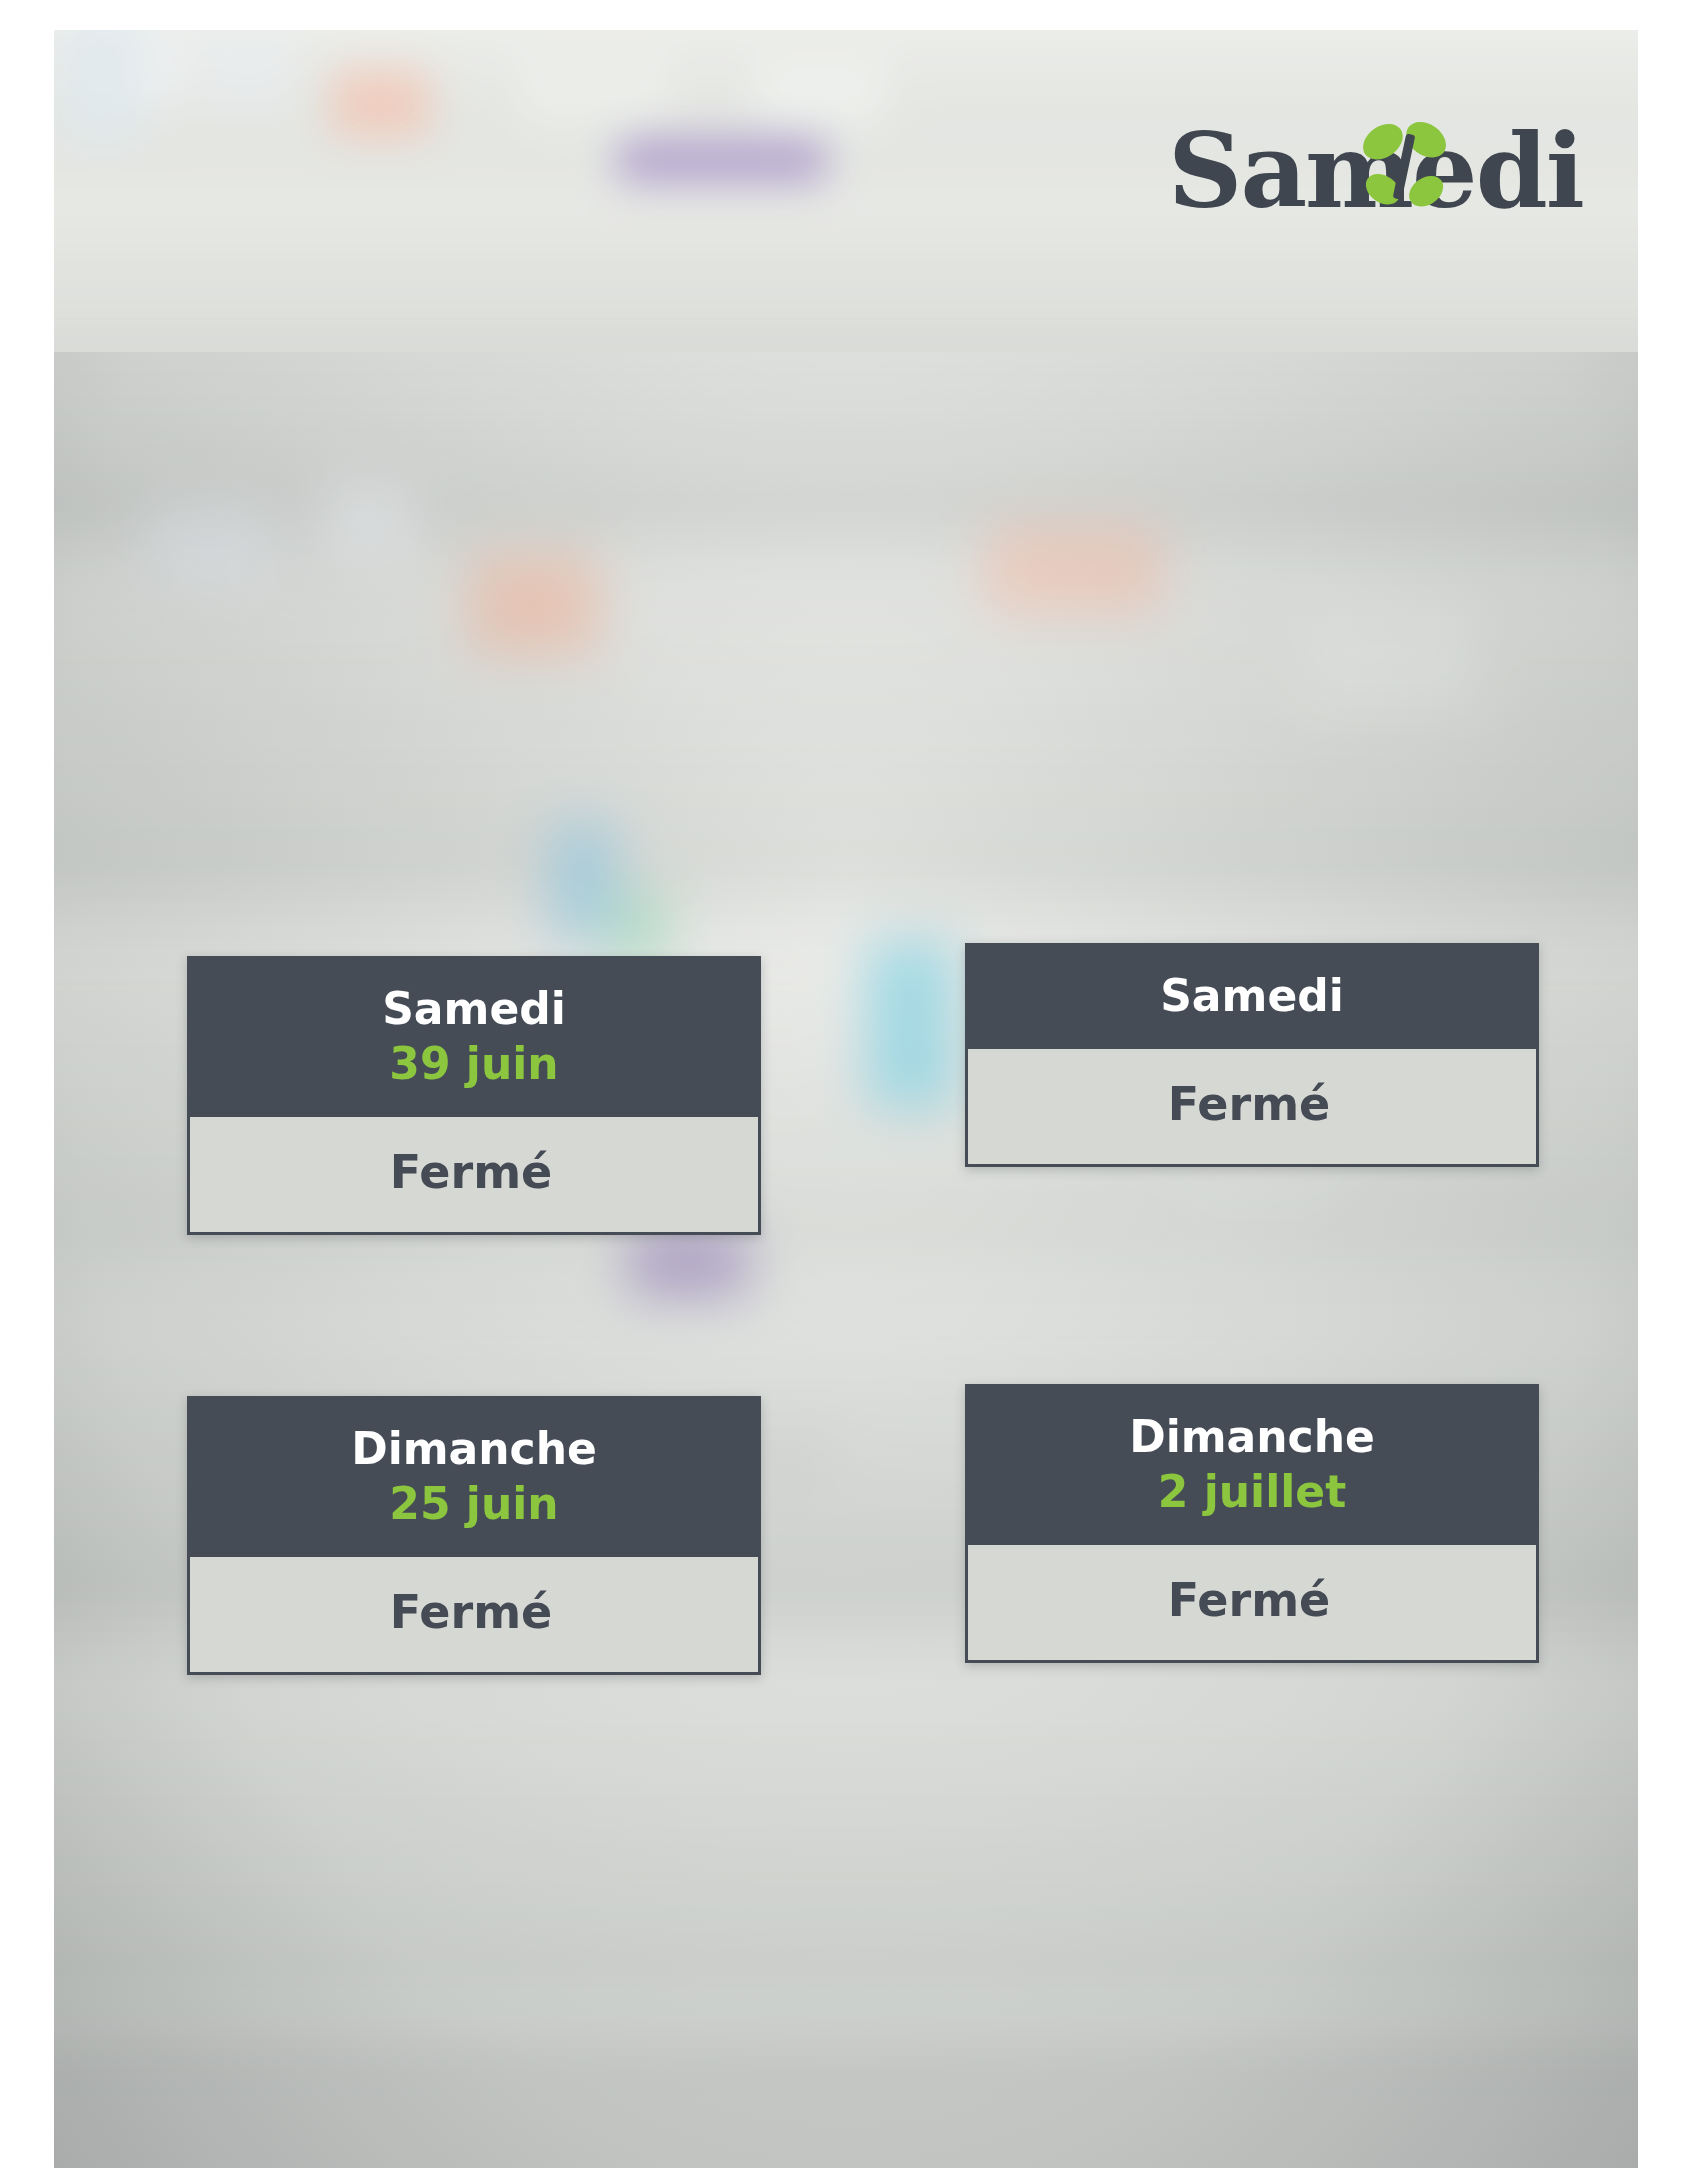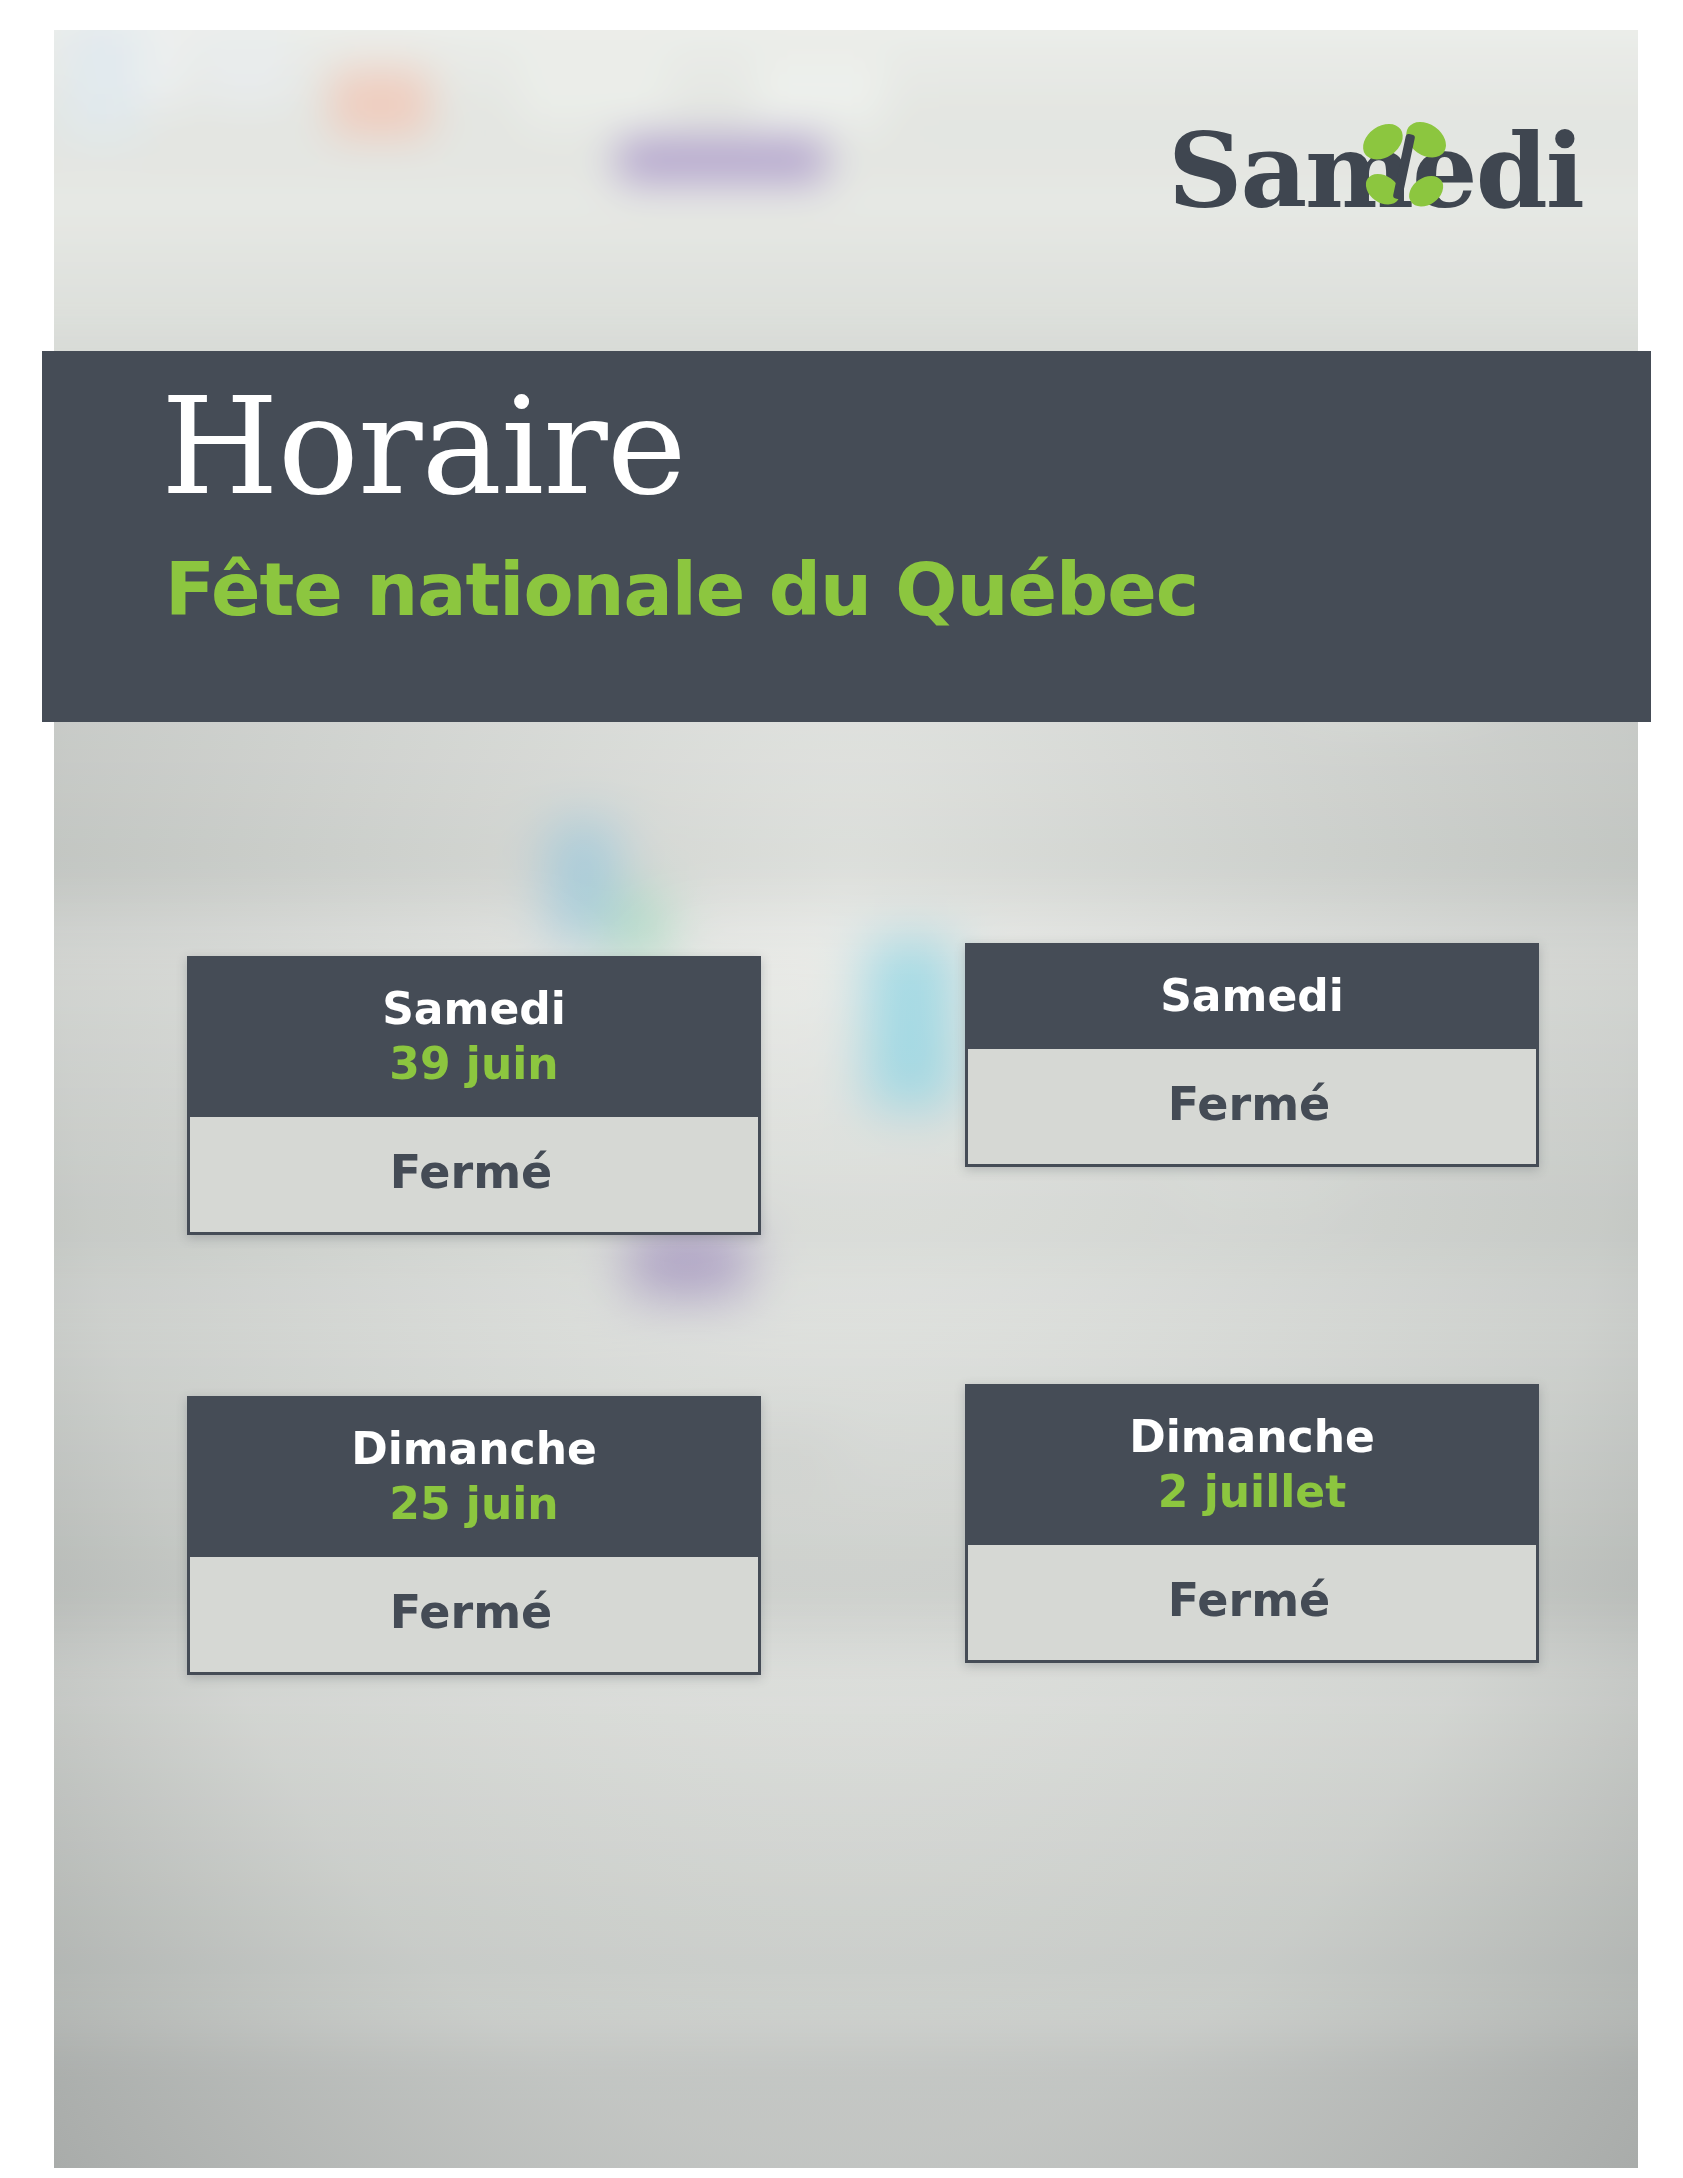--- a/index.html
+++ b/index.html
@@ -246,24 +246,20 @@
         <ellipse cx="72" cy="24" rx="21" ry="15" transform="rotate(35 72 24)"></ellipse>
         <ellipse cx="30" cy="72" rx="18" ry="13" transform="rotate(35 30 72)"></ellipse>
         <ellipse cx="72" cy="74" rx="18" ry="13" transform="rotate(-35 72 74)"></ellipse>
       </g>
       <g fill="#3f4650">
         <rect x="46" y="18" width="9" height="64" rx="3" transform="rotate(12 50 50)"></rect>
       </g>
     </svg>
   </div>
 
-  <div class="header-band">
-    <div class="header-title">Horaire</div>
-    <div class="header-sub">Fête nationale du Québec</div>
-  </div>
 
   <div class="cards">
 
     <div class="card pos-0">
       <div class="card-head">
         <div class="card-day">Samedi</div>
         <div class="card-date">39 juin</div>
       </div>
       <div class="card-body">
         <div class="card-status">Fermé</div>

